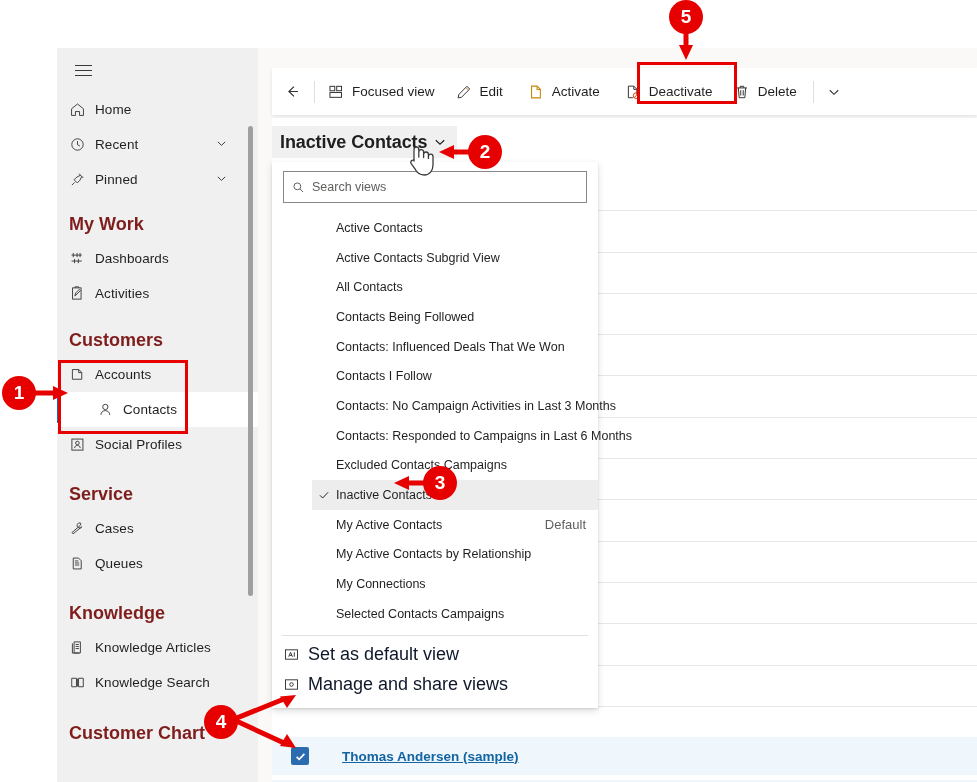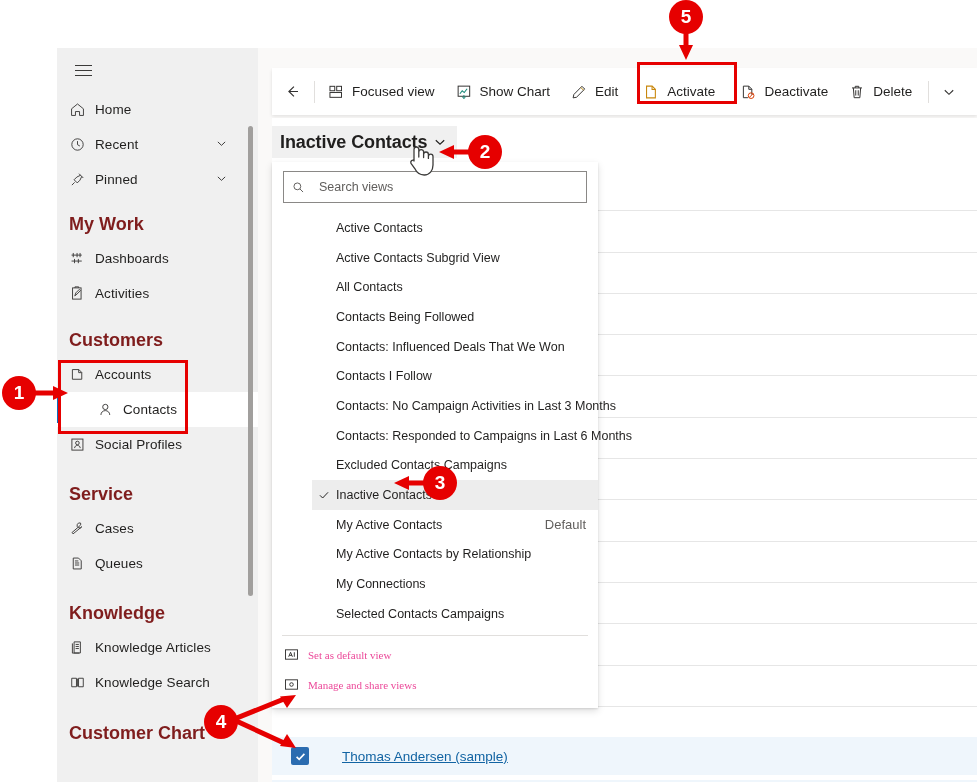--- a/index.html
+++ b/index.html
@@ -98,52 +98,52 @@
   .selrow{
     position:absolute;left:0;right:0;height:38px;background:#eff6fc;
     display:flex;align-items:center;border-bottom:1px solid #ffffff;
   }
   .selrow .cb{
     margin-left:19px;width:18px;height:18px;border-radius:2px;
     background:#2b6cb0;display:flex;align-items:center;justify-content:center;
     cursor:pointer;flex:0 0 18px;
   }
   .selrow .nm{
-    margin-left:33px;font-size:13.5px;color:#1264a3;text-decoration:underline;cursor:pointer;
+    margin-left:33px;font-size:13.5px;color:#1264a3;text-decoration:underline;cursor:pointer;font-weight:bold;
   }
   
   #viewmenu{
     position:absolute;left:272px;top:162px;width:326px;
     background:#ffffff;
     box-shadow:0 3.2px 7.2px rgba(0,0,0,.13), 0 .6px 1.8px rgba(0,0,0,.11);
     z-index:40;
     padding-top:9px;
   }
   .searchbox{
     margin:0 11px 6px 11px;height:30px;border:1px solid #8a8886;background:#fff;
-    display:flex;align-items:center;gap:14px;padding:0 8px;cursor:text;
+    display:flex;align-items:center;gap:7px;padding:0 8px;cursor:text;
   }
   .searchbox .ph{font-size:12.5px;color:#605e5c;}
   .menu-list{padding:4px 0 0 0;margin-left:40px;}
   .mi{
     height:29.7px;display:flex;align-items:center;padding-left:24px;padding-right:12px;
     cursor:pointer;position:relative;
   }
   .mi .mt{font-size:12.5px;color:#201f1e;white-space:nowrap;}
   .mi .mdef{margin-left:auto;font-size:13px;color:#605e5c;}
   .mi.checked{background:#ededed;}
   .mi .chk{
     position:absolute;left:6px;top:50%;transform:translateY(-50%);
     color:#201f1e;display:flex;align-items:center;
   }
   .menu-div{height:1px;background:#e1dfdd;margin:6px 10px 4px 10px;}
   .mi2{
     height:30px;display:flex;align-items:center;gap:9px;padding-left:11px;cursor:pointer;
   }
-  .mi2 .mt{font-size:11px;color:#ec4899;font-family:Liberation Serif, serif;}
+  .mi2 .mt{font-size:18px;color:#0f172a;}
   .mi2 .mico{width:16px;height:16px;display:flex;align-items:center;justify-content:center;color:#323130;}
   
   .ann-box{position:absolute;border:3px solid #e60000;box-sizing:border-box;z-index:60;pointer-events:none;}
   .bubble{
     position:absolute;width:34px;height:34px;border-radius:50%;background:#e60000;
     color:#fff;font-size:19px;font-weight:bold;display:flex;align-items:center;justify-content:center;
     z-index:70;font-family:"Liberation Sans", sans-serif;
   }
   .arrow-svg{position:absolute;z-index:65;pointer-events:none;}
   .cursor-hand{position:absolute;z-index:75;pointer-events:none;}
@@ -318,30 +318,20 @@
         <span class="ci">
           <svg width="16" height="16" viewBox="0 0 18 18" fill="none" stroke="#323130" stroke-width="1.1">
             <rect x="2.2" y="2.6" width="5.4" height="5"></rect>
               <rect x="9.8" y="2.6" width="5.4" height="5"></rect>
             <rect x="2.2" y="9.6" width="13" height="5.4"></rect>
           </svg>
         </span>
         <span class="t">Focused view</span>
       </div>
 
-      <div class="cmd-btn">
-        <span class="ci">
-          <svg width="16" height="16" viewBox="0 0 18 18" fill="none" stroke="#323130" stroke-width="1.1">
-            <rect x="2.4" y="2.4" width="13" height="11.4"></rect>
-            <path d="M4.4 11 7 7.6l2.3 2 3.2-4.2" stroke="#1a8a7a" stroke-width="1.2"></path>
-            <path d="M8.9 16.4V12.4M7 14.3l1.9 2.1 1.9-2.1" stroke="#1a8a7a" stroke-width="1.1"></path>
-          </svg>
-        </span>
-        <span class="t">Show Chart</span>
-      </div>
 
       <div class="cmd-btn">
         <span class="ci">
           <svg width="16" height="16" viewBox="0 0 18 18" fill="none" stroke="#323130" stroke-width="1.1">
             <path d="M12.3 2.6 15.4 5.7 6.2 14.9 2.4 15.6l.8-3.8z"></path>
             <path d="M11 3.9 14.1 7" stroke="#b8860b"></path>
           </svg>
         </span>
         <span class="t">Edit</span>
       </div>

